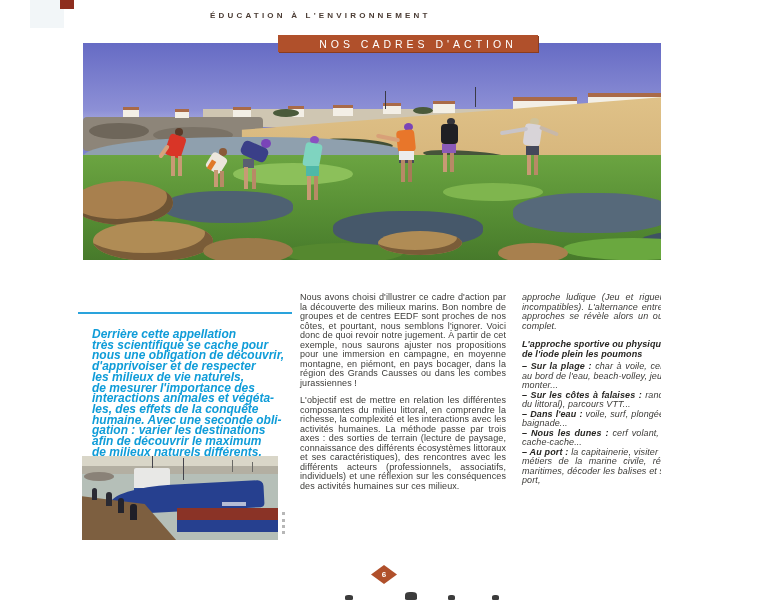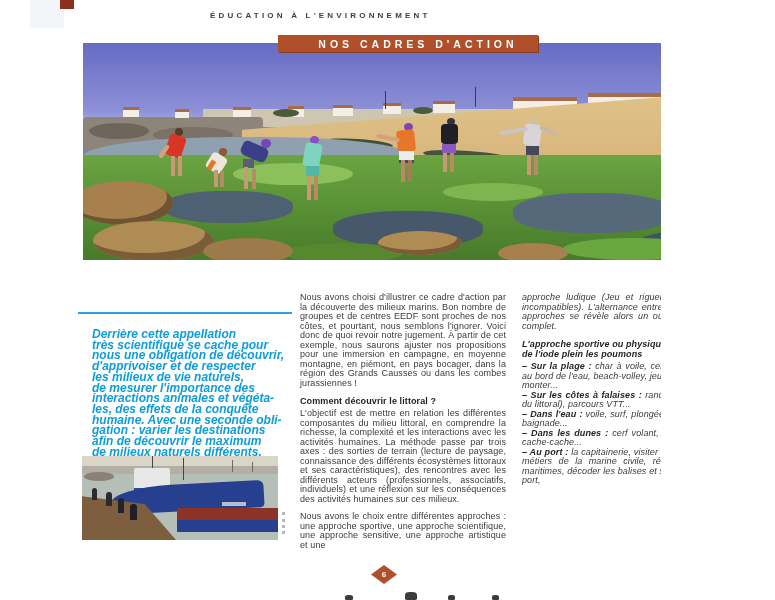--- a/index.html
+++ b/index.html
@@ -7,21 +7,21 @@
         font-family:"Liberation Sans",sans-serif;color:#3b3a37;}
   
   .corner-red{position:absolute;left:60px;top:0;width:14px;height:9px;background:#8e2e1e;}
   .corner-tint{position:absolute;left:30px;top:0;width:34px;height:28px;background:#f2f6f8;}
   .edge-line{position:absolute;left:770px;top:0;width:1px;height:600px;background:#dcdcdc;}
   
   .kicker{position:absolute;left:210px;top:11px;width:210px;font-size:8px;font-weight:bold;
           letter-spacing:3.2px;color:#4a3b33;white-space:nowrap;}
   .banner{position:absolute;left:278px;top:35px;width:260px;height:17px;background:#b0502b;
           display:flex;align-items:center;justify-content:center;box-shadow:1px 1px 0 #8a3c20;}
-  .banner span{color:#ffffff;font-size:10.5px;font-weight:bold;letter-spacing:4px;white-space:nowrap;margin-left:20px;}
+  .banner span{color:#ffffff;font-size:10.5px;font-weight:normal;letter-spacing:4px;white-space:nowrap;margin-left:20px;}
   
   .photo-main{position:absolute;left:83px;top:43px;width:662px;height:217px;overflow:hidden;background:#7b80cd;}
   .pm-sky{position:absolute;left:0;top:0;width:662px;height:84px;background:linear-gradient(180deg,#666bc4 0%,#8d90d6 80%,#aeb0e0 100%);}
   .pm-rockwall{position:absolute;left:0;top:74px;width:180px;height:34px;background:#8d8579;border-radius:4px;}
   .pm-horizon{position:absolute;left:120px;top:66px;width:542px;height:18px;background:#cfc6b2;}
   .pm-beach{position:absolute;left:0;top:0;width:662px;height:217px;
             clip-path:polygon(24% 40%,100% 22%,100% 74%,45% 79%,24% 52%);
             background:linear-gradient(180deg,#e6cb92 0%,#d7b67c 55%,#c6a065 100%);}
   .house{position:absolute;background:#f3efe6;border-top:3px solid #a96a48;}
   .blob{position:absolute;border-radius:50%;}
@@ -188,33 +188,31 @@
 de mesurer l'importance des
 interactions animales et végéta-
 les, des effets de la conquête
 humaine. Avec une seconde obli-
 gation : varier les destinations
 afin de découvrir le maximum
 de milieux naturels différents.</div>
 
   <div class="col col1">
     <p>Nous avons choisi d'illustrer ce cadre d'action par la découverte des milieux marins. Bon nombre de groupes et de centres EEDF sont proches de nos côtes, et pourtant, nous semblons l'ignorer. Voici donc de quoi revoir notre jugement. À partir de cet exemple, nous saurons ajuster nos propositions pour une immersion en campagne, en moyenne montagne, en piémont, en pays bocager, dans la région des Grands Causses ou dans les combes jurassiennes !</p>
-    <h2>Comment découvrir le littoral ?</h2>
     <p>L'objectif est de mettre en relation les différentes composantes du milieu littoral, en comprendre la richesse, la complexité et les interactions avec les activités humaines. La méthode passe par trois axes : des sorties de terrain (lecture de paysage, connaissance des différents écosystèmes littoraux et ses caractéristiques), des rencontres avec les différents acteurs (professionnels, associatifs, individuels) et une réflexion sur les conséquences des activités humaines sur ces milieux.</p>
-    <p>Nous avons le choix entre différentes approches : une approche sportive, une approche scientifique, une approche sensitive, une approche artistique et une</p>
   </div>
 
   <div class="col col2">
     <p>approche ludique (Jeu et rigueur ne sont pas incompatibles). L'alternance entre ces différentes approches se révèle alors un outil extrêmement complet.</p>
     <h2>L'approche sportive ou physique :
 de l'iode plein les poumons</h2>
     <div class="item"><b>– Sur la plage :</b><span> char à voile, cerf volant, footing au bord de l'eau, beach-volley, jeux de plage et de monter...</span></div>
     <div class="item"><b>– Sur les côtes à falaises :</b><span> randonnée (sentiers du littoral), parcours VTT...</span></div>
     <div class="item"><b>– Dans l'eau :</b><span> voile, surf, plongée, kayak de mer, baignade...</span></div>
-    <div class="item"><b>– Dans les dunes :</b><span> cerf volant, course, jeux de cache-cache...</span></div>
+    <div class="item"><b>– Nous les dunes :</b><span> cerf volant, course, jeux de cache-cache...</span></div>
     <div class="item"><b>– Au port :</b><span> la capitainerie, visiter et rencontrer les métiers de la marine civile, région les cartes maritimes, décoder les balises et signalisations du port,</span></div>
   </div>
 
   <div class="photo-boats">
     <div class="pb-sky"></div>
     <div class="pb-shore"></div>
     <div style="position:absolute;left:150px;top:4px;width:1px;height:12px;background:#6a6a66;"></div>
     <div style="position:absolute;left:170px;top:6px;width:1px;height:10px;background:#6a6a66;"></div>
     <div class="blob" style="left:2px;top:16px;width:30px;height:9px;background:#8a8278;"></div>
     <div style="position:absolute;left:70px;top:0;width:1px;height:20px;background:#44444c;"></div>

